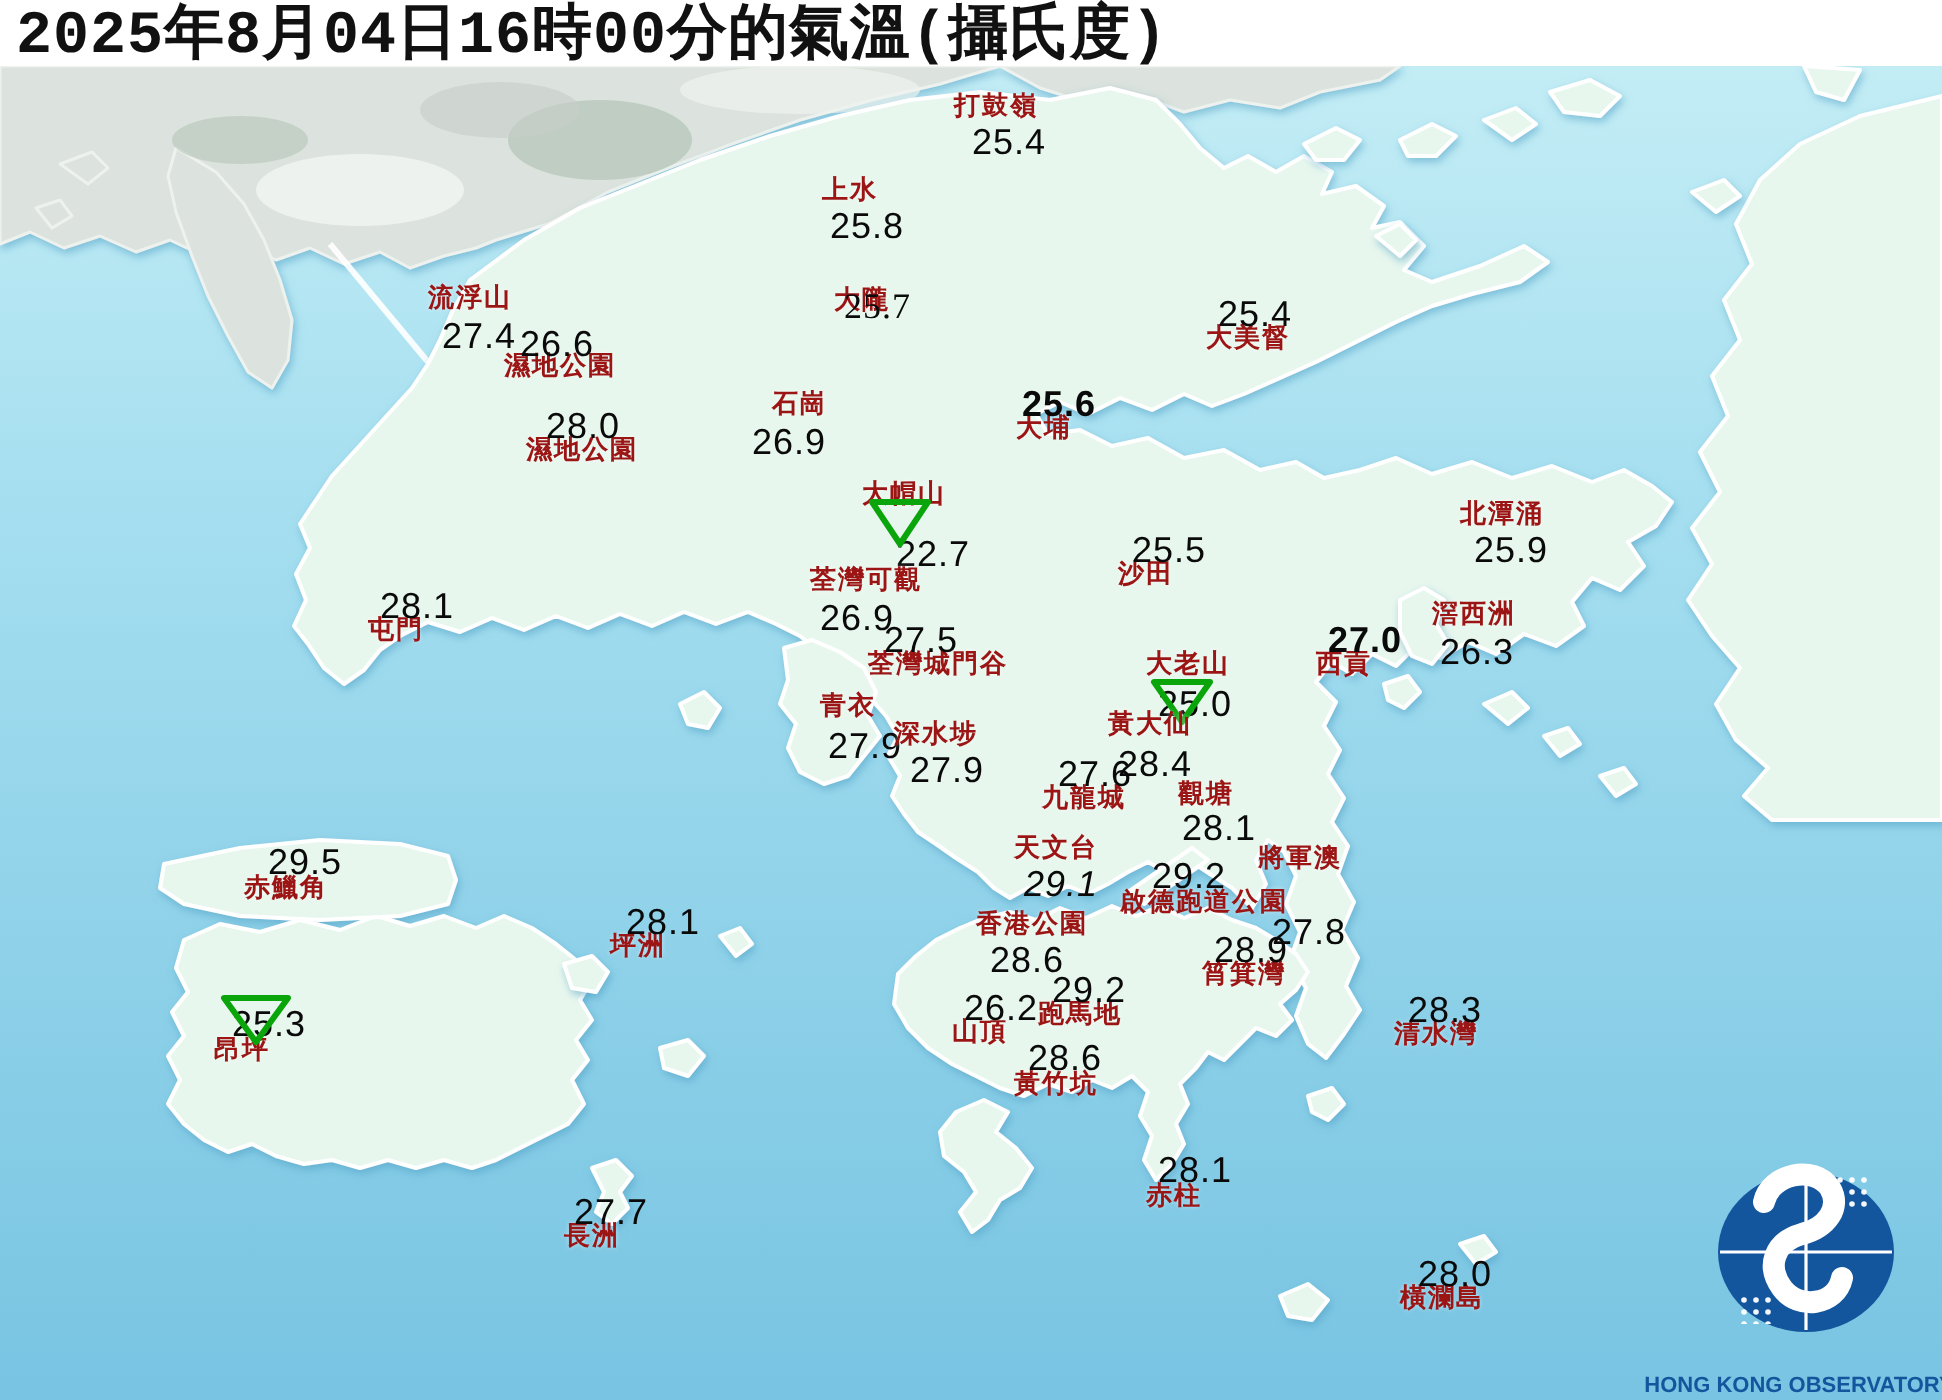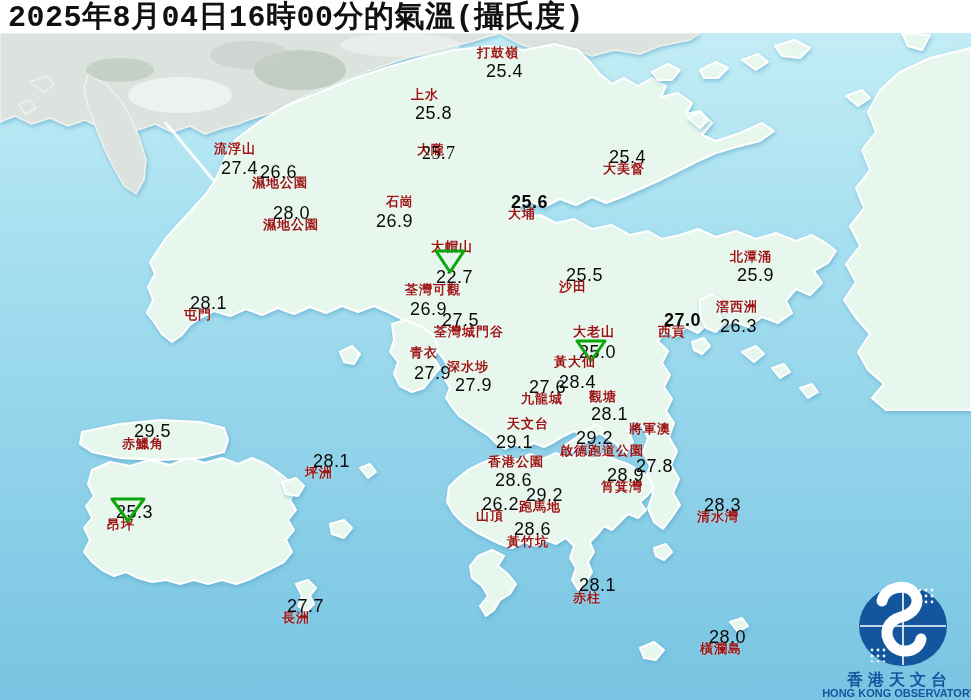--- a/index.html
+++ b/index.html
@@ -164,21 +164,21 @@
       <span class="st-val" style="left: 260px; top: 163px;">26.6</span>
       <span class="st-name" style="left: 263px; top: 218px;">濕地公園</span>
       <span class="st-val" style="left: 273px; top: 204px;">28.0</span>
       <span class="st-name" style="left: 386px; top: 195px;">石崗</span>
       <span class="st-val" style="left: 376px; top: 212px;">26.9</span>
       <span class="st-name" style="left: 603px; top: 162px;">大美督</span>
       <span class="st-val" style="left: 609px; top: 148px;">25.4</span>
       <span class="st-name" style="left: 508px; top: 207px;">大埔</span>
       <span class="st-val" style="left: 511px; top: 193px; font-weight: bold;">25.6</span>
       <span class="st-name" style="left: 431px; top: 240px;">大帽山</span>
-      <span class="st-val" style="left: 436px; top: 256px; margin-top: 12px;">22.7</span>
+      <span class="st-val" style="left: 448px; top: 256px; margin-top: 12px;">22.7</span>
       <svg class="tri" width="34" height="27" style="left: 433px; top: 248px;">
         <polygon points="3,3 31,3 17,24" fill="none" stroke="var(--marker-green)" stroke-width="3" stroke-linejoin="round"></polygon>
       </svg>
       <span class="st-name" style="left: 559px; top: 280px;">沙田</span>
       <span class="st-val" style="left: 566px; top: 266px;">25.5</span>
       <span class="st-name" style="left: 405px; top: 283px;">荃灣可觀</span>
       <span class="st-val" style="left: 410px; top: 300px;">26.9</span>
       <span class="st-name" style="left: 434px; top: 325px;">荃灣城門谷</span>
       <span class="st-val" style="left: 442px; top: 311px;">27.5</span>
       <span class="st-name" style="left: 573px; top: 325px;">大老山</span>
@@ -198,21 +198,21 @@
       <span class="st-val" style="left: 414px; top: 364px;">27.9</span>
       <span class="st-name" style="left: 447px; top: 360px;">深水埗</span>
       <span class="st-val" style="left: 455px; top: 376px;">27.9</span>
       <span class="st-name" style="left: 554px; top: 355px;">黃大仙</span>
       <span class="st-val" style="left: 559px; top: 373px;">28.4</span>
       <span class="st-name" style="left: 521px; top: 392px;">九龍城</span>
       <span class="st-val" style="left: 529px; top: 378px;">27.6</span>
       <span class="st-name" style="left: 589px; top: 390px;">觀塘</span>
       <span class="st-val" style="left: 591px; top: 405px;">28.1</span>
       <span class="st-name" style="left: 507px; top: 417px;">天文台</span>
-      <span class="st-val" style="left: 496px; top: 433px;">29.1</span>
+      <span class="st-val" style="left: 512px; top: 433px; font-style: italic;">29.1</span>
       <span class="st-name" style="left: 560px; top: 444px;">啟德跑道公園</span>
       <span class="st-val" style="left: 576px; top: 429px;">29.2</span>
       <span class="st-name" style="left: 629px; top: 422px;">將軍澳</span>
       <span class="st-val" style="left: 636px; top: 409px; margin-top: 48px;">27.8</span>
       <span class="st-name" style="left: 488px; top: 455px;">香港公園</span>
       <span class="st-val" style="left: 495px; top: 471px;">28.6</span>
       <span class="st-name" style="left: 601px; top: 480px;">筲箕灣</span>
       <span class="st-val" style="left: 607px; top: 466px;">28.9</span>
       <span class="st-name" style="left: 122px; top: 437px;">赤鱲角</span>
       <span class="st-val" style="left: 134px; top: 422px;">29.5</span>
@@ -233,17 +233,16 @@
       <span class="st-val" style="left: 579px; top: 576px;">28.1</span>
       <span class="st-name" style="left: 697px; top: 510px;">清水灣</span>
       <span class="st-val" style="left: 704px; top: 496px;">28.3</span>
       <span class="st-name" style="left: 282px; top: 611px;">長洲</span>
       <span class="st-val" style="left: 287px; top: 597px;">27.7</span>
       <span class="st-name" style="left: 700px; top: 642px;">橫瀾島</span>
       <span class="st-val" style="left: 709px; top: 628px;">28.0</span>
     </div>
 
   <div class="logo">
-    <div class="logo-cn">香港天文台</div>
     <div class="logo-en">HONG KONG OBSERVATORY</div>
   </div>
 
 </div>
 
 </body></html>

